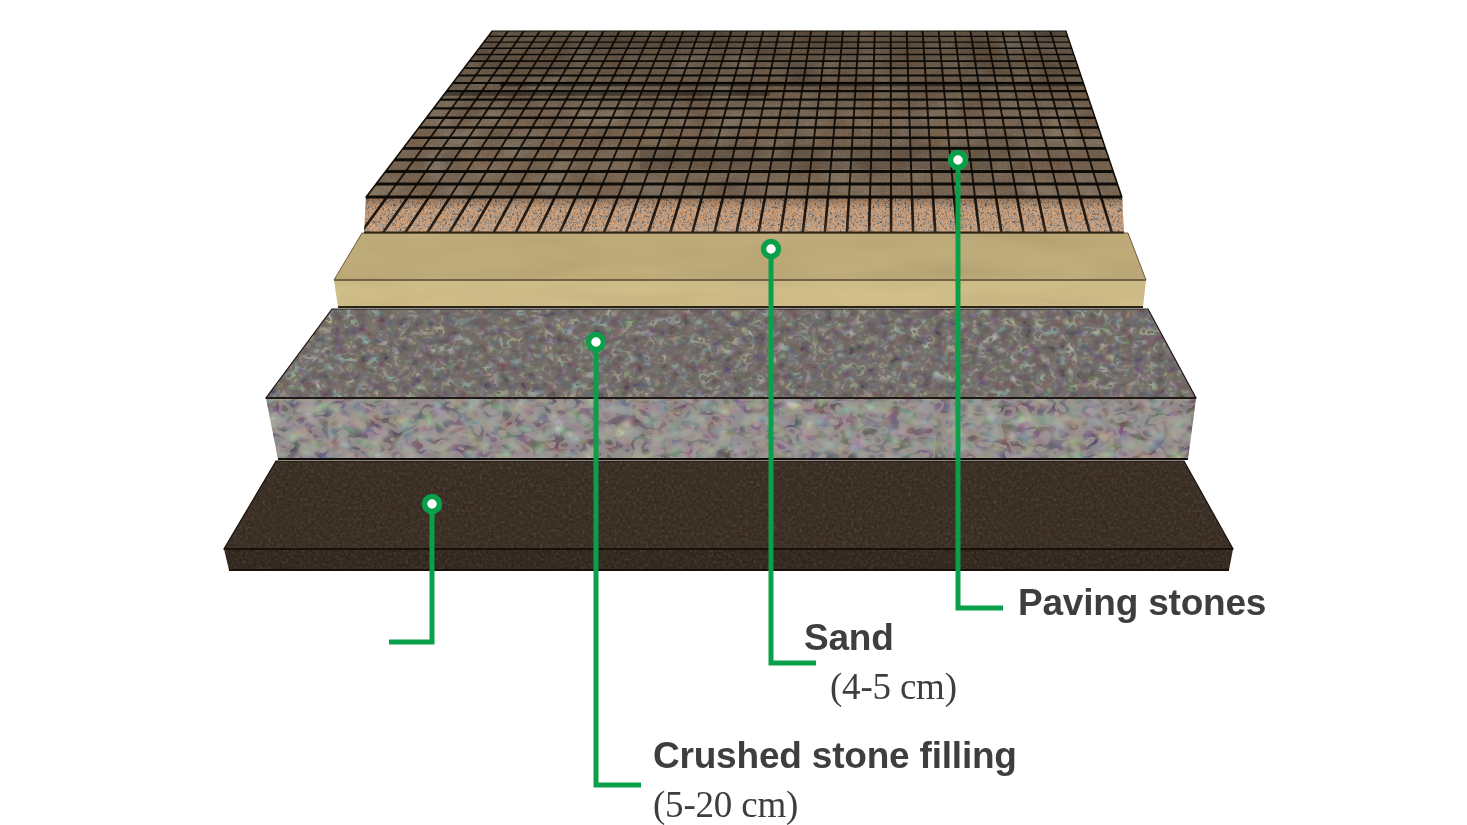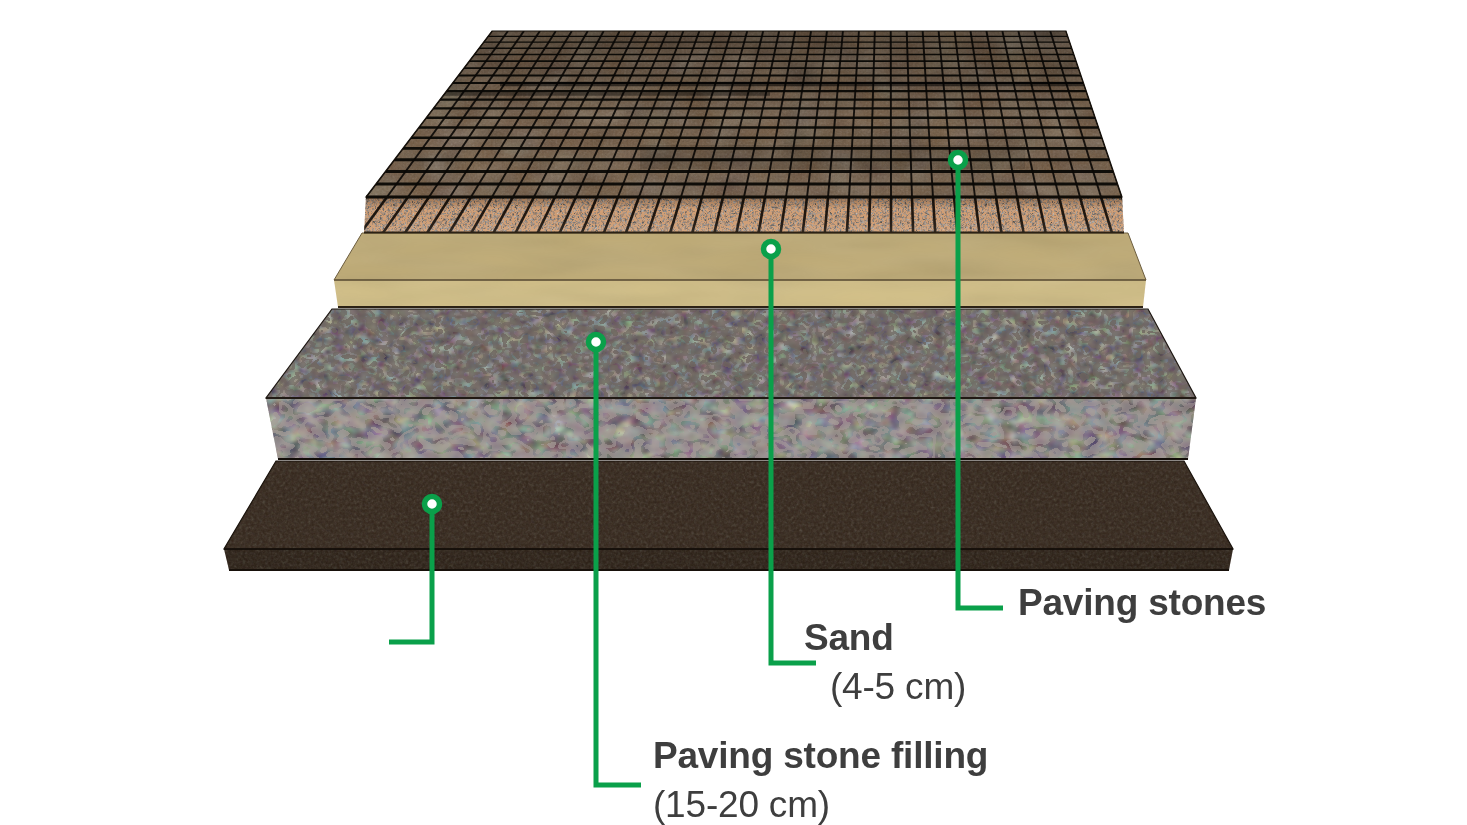--- a/index.html
+++ b/index.html
@@ -6,21 +6,21 @@
   .stage{
     position:relative;width:1467px;height:825px;background:var(--bg,#fff);
     overflow:hidden;font-family:"Liberation Sans",sans-serif;margin-top:27px;
   }
   .stage svg{position:absolute;left:0;top:0;}
   .lbl{
     position:absolute;white-space:nowrap;color:var(--label-color,#3e3e3e);
     font-size:37px;line-height:1.0;letter-spacing:-0.2px;
   }
   .lbl.t{font-weight:700;}
-  .lbl.s{font-weight:400;}
+  .lbl.s{font-weight:400;font-family:Liberation Serif, serif;}
   .callout-line{fill:none;stroke:var(--accent,#0aa04a);stroke-width:5;stroke-linecap:butt;stroke-linejoin:miter;}
   .callout-dot{fill:#ffffff;stroke:var(--accent,#0aa04a);stroke-width:5.5;}
 </style>
 </head>
 <body>
 
 <div class="stage">
   <svg viewBox="0 0 1467 825" width="1467" height="825">
     <defs>
       <clipPath id="clipPavTop">
@@ -278,15 +278,15 @@
       <g>
         <polyline class="callout-line" points="432,477 432,615 389,615"></polyline>
         <circle class="callout-dot" cx="432" cy="477" r="7.5"></circle>
       </g>
     </g>
   </svg>
 
   <div class="lbl t" style="left:1018px;top:557px">Paving stones</div>
   <div class="lbl t" style="left:804px;top:592px">Sand</div>
   <div class="lbl s" style="left:830px;top:641px">(4-5 cm)</div>
-  <div class="lbl t" style="left:653px;top:710px">Paving stone filling</div>
-  <div class="lbl s" style="left:653px;top:759px">(15-20 cm)</div>
+  <div class="lbl t" style="left:653px;top:710px">Crushed stone filling</div>
+  <div class="lbl s" style="left:653px;top:759px">(5-20 cm)</div>
 </div>
 
 </body></html>

